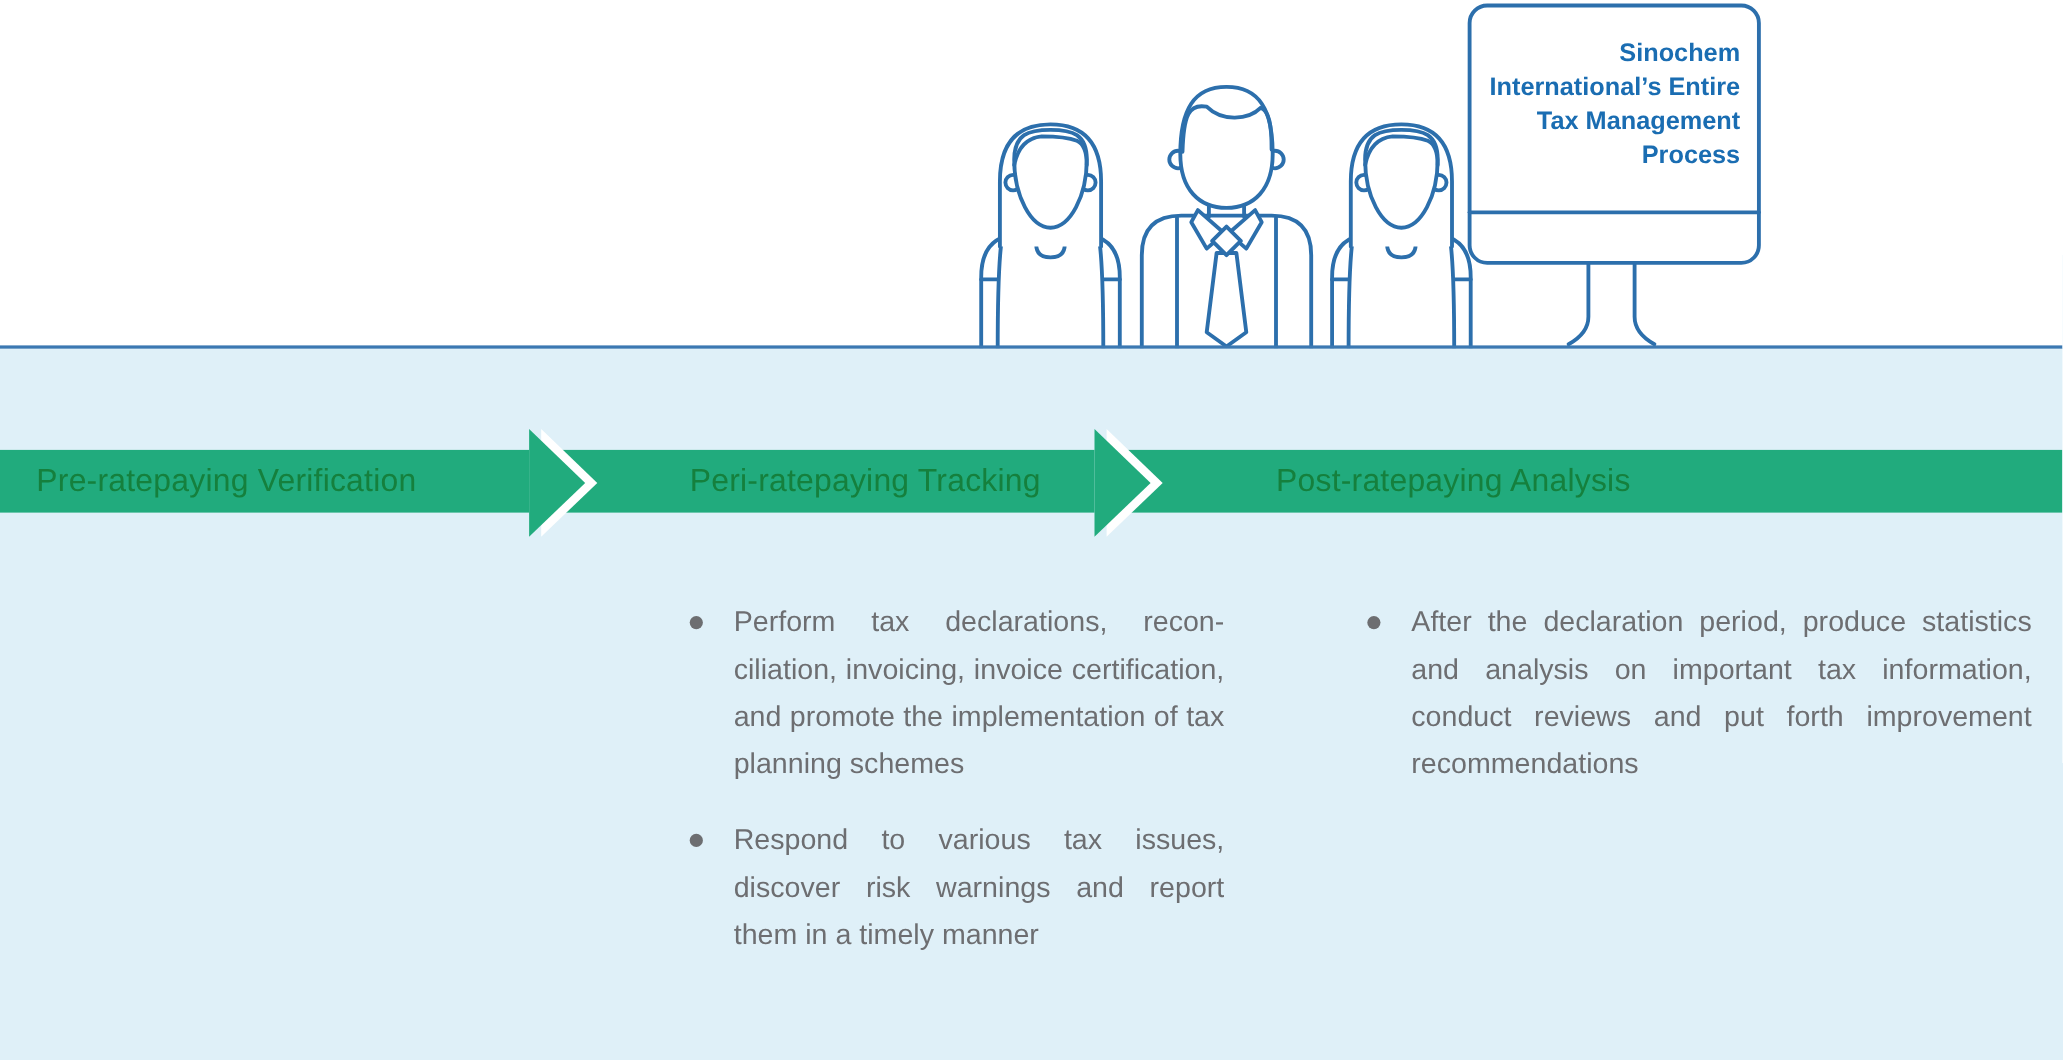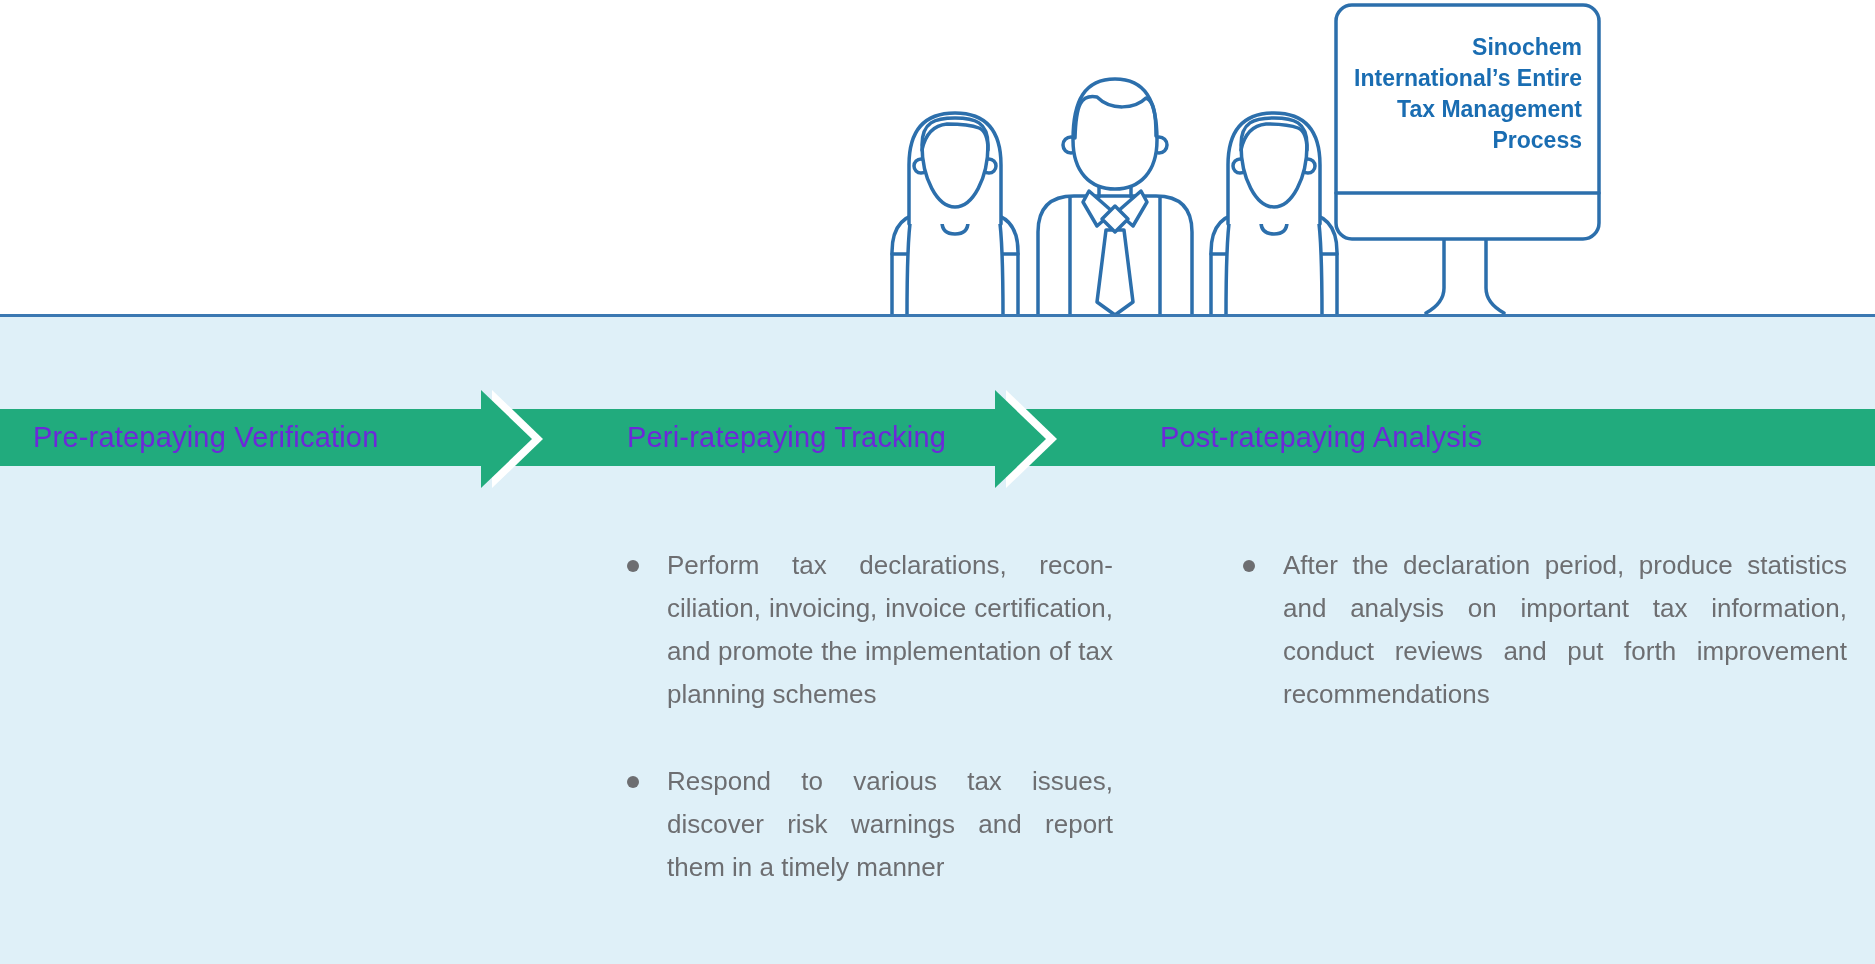--- a/index.html
+++ b/index.html
@@ -11,36 +11,36 @@
     font-family:"Liberation Sans", sans-serif;
   }
   .illustration-svg{position:absolute;top:0;left:0;}
   .blue-panel{
     position:absolute;left:0;top:317px;width:1875px;height:647px;
     background:#DFF0F8;
   }
   .banner-svg{position:absolute;left:0;top:388px;}
   .stage-label{
     position:absolute;top:409px;height:63px;line-height:57px;
-    color:#6d28d9;font-size:29px;font-weight:500;letter-spacing:.2px;
+    color:#15803d;font-size:29px;font-weight:500;letter-spacing:.2px;
     white-space:nowrap;
     text-align:right;
   }
   .stage-label.s1{left:33px;}
   .stage-label.s2{left:627px;}
   .stage-label.s3{left:1160px;}
   .col{
     position:absolute;top:544px;
     color:#6D6E71;font-size:26px;line-height:43px;
     text-align:justify;
     -webkit-hyphens:manual;hyphens:manual;
   }
   .col ul{margin:0;padding:0;list-style:none;}
   .col li{position:relative;}
-  .col li + li{margin-top:44px;}
+  .col li + li{margin-top:26px;}
   .col.c1{left:38px;width:402px;}
   .col.c1 li{padding-left:34px;}
   .col.c2{left:627px;width:486px;}
   .col.c3{left:1243px;width:604px;}
   .col.c2 li,.col.c3 li{padding-left:40px;}
   .dot{
     position:absolute;left:0;top:16px;width:12px;height:12px;border-radius:50%;
     background:#6D6E71;
   }
 </style>

